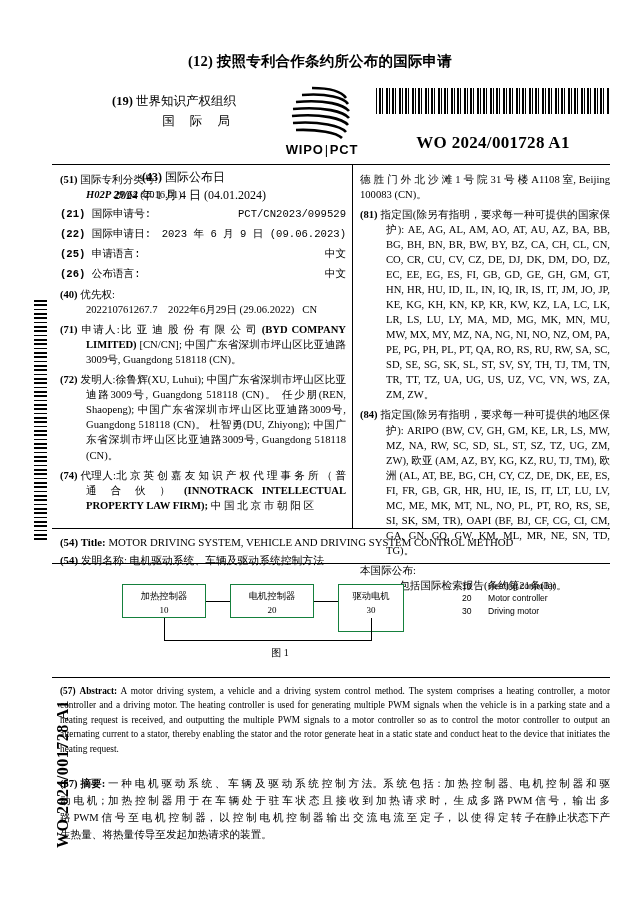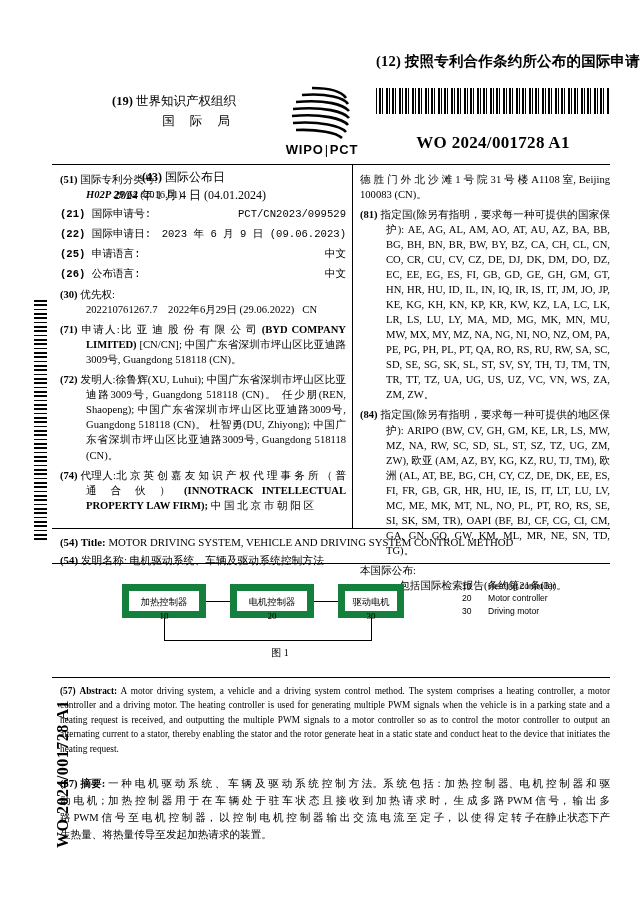--- a/index.html
+++ b/index.html
@@ -58,21 +58,21 @@
       #fff 10px, #fff 13px
     );
   }
 
   
   .hdr-12 {
     position: absolute;
     left: 0;
     top: 52px;
     width: 640px;
-    text-align: right;
+    text-align: center;
     font-size: 14.5px;
     font-weight: bold;
     letter-spacing: 0.2px;
   }
 
   .hdr-left {
     position: absolute;
     left: 112px;
     top: 92px;
     width: 180px;
@@ -254,32 +254,32 @@
   }
   .fig-canvas {
     position: absolute;
     left: 70px;
     top: 8px;
     width: 300px;
     height: 92px;
   }
   .fig-box {
     position: absolute;
-    border: 7px solid #15803d;
+    border: 1px solid #15803d;
     background: #fff;
     text-align: center;
     font-size: 9.3px;
     line-height: 1.25;
     padding-top: 6px;
     box-sizing: border-box;
   }
   .fig-box .num { display: block; font-size: 9px; margin-top: 2px; }
   .b1 { left: 0px;   top: 10px; width: 84px; height: 34px; }
   .b2 { left: 108px; top: 10px; width: 84px; height: 34px; }
-  .b3 { left: 216px; top: 10px; width: 66px; height: 34px; }
+  .b3 { left: 216px; top: 10px; width: 66px; height: 48px; }
   .fig-line {
     position: absolute;
     background: #000;
   }
   .conn1 { left: 84px;  top: 27px; width: 24px; height: 1px; }
   .conn2 { left: 192px; top: 27px; width: 24px; height: 1px; }
   .drop-l { left: 42px;  top: 44px; width: 1px; height: 22px; }
   .drop-r { left: 249px; top: 44px; width: 1px; height: 22px; }
   .bottom-h { left: 42px; top: 66px; width: 208px; height: 1px; }
   .fig-caption {
@@ -418,21 +418,21 @@
     <div class="field row-2col">
       <span class="lab">
         <span class="tag">(26)</span>
         <span>公布语言:</span>
       </span>
       <span class="val">中文</span>
     </div>
 
     <div class="field">
       <div class="hang">
-        <span class="tag">(30)</span>
+        <span class="tag">(40)</span>
         <span>优先权:</span>
       </div>
       <div class="indent">
         <span>202210761267.7</span>
         &nbsp;&nbsp;
         <span>2022年6月29日 (29.06.2022)</span>
         &nbsp;
         <span>CN</span>
       </div>
     </div>

